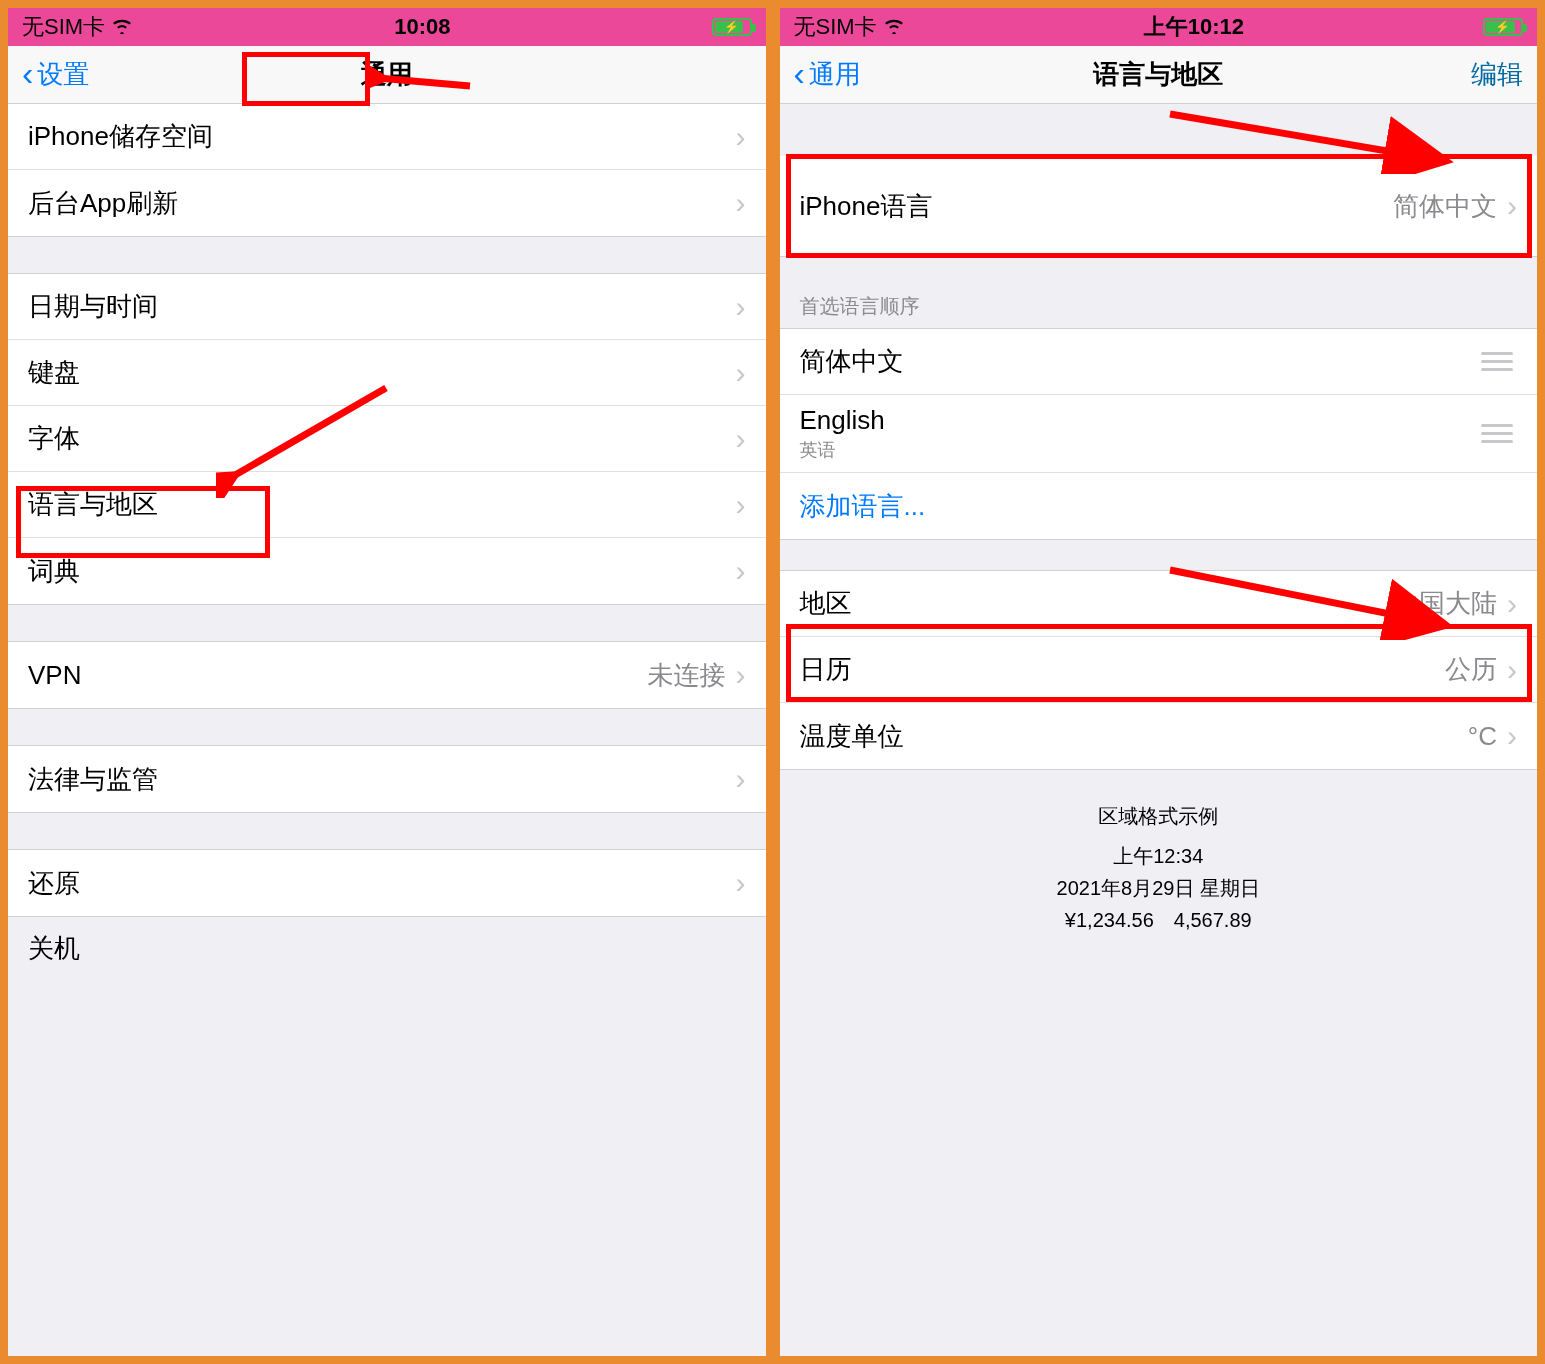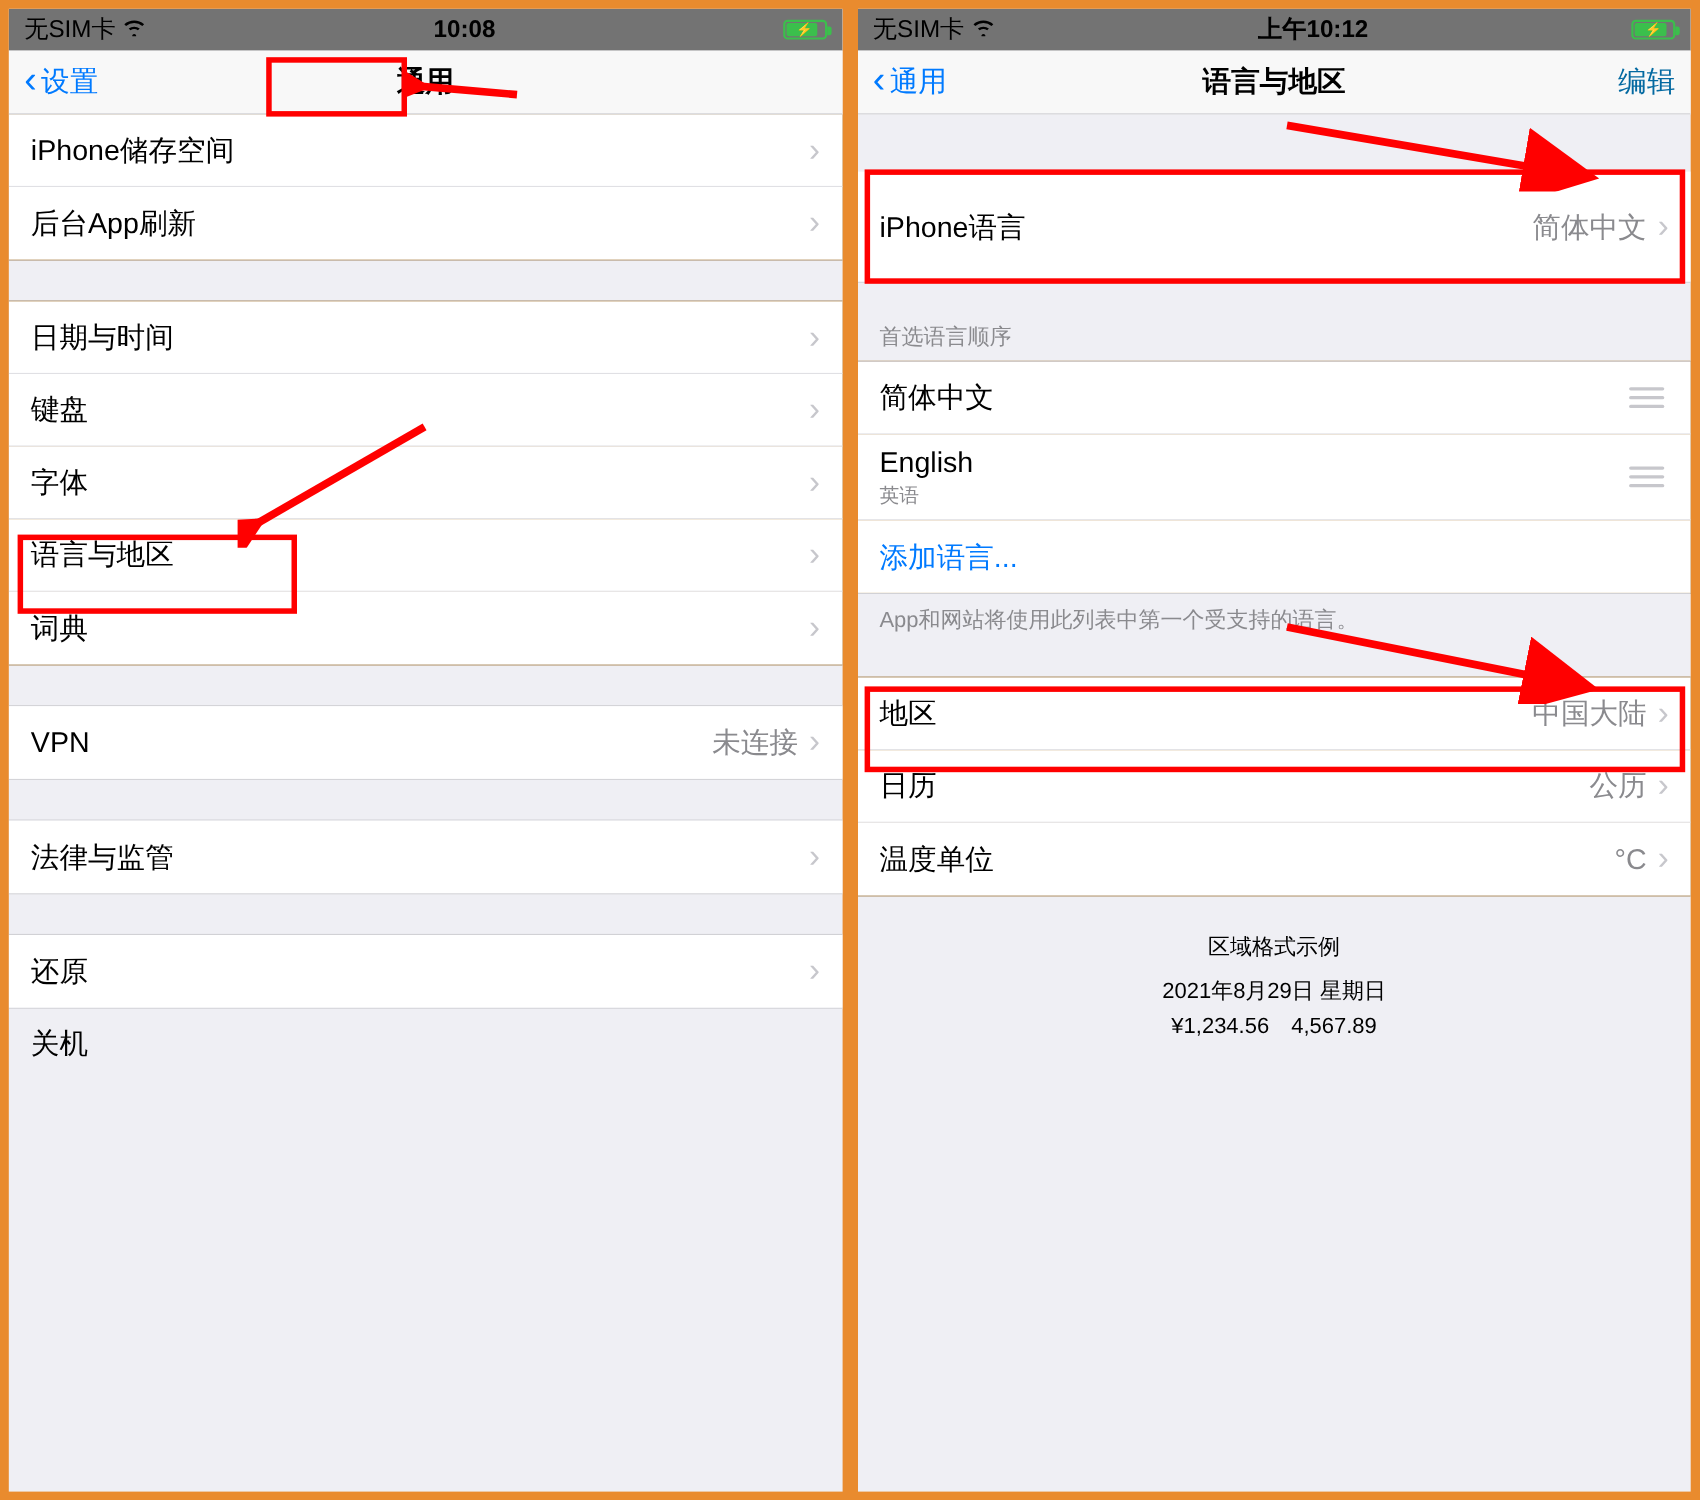--- a/index.html
+++ b/index.html
@@ -14,21 +14,21 @@
   }
   .phone {
     flex: 1;
     background: #efeff4;
     position: relative;
     overflow: hidden;
   }
   
   .status-bar {
     height: 38px;
-    background: #737373;
+    background: #ec4899;
     display: flex;
     align-items: center;
     justify-content: space-between;
     padding: 0 14px;
     font-size: 22px;
     font-weight: 500;
   }
   .status-left { display:flex; align-items:center; gap:6px; }
   .status-time { font-weight: 600; }
   
@@ -310,21 +310,20 @@
       <span class="reorder">
           <span></span>
           <span></span>
           <span></span>
         </span>
     </div>
     <div class="row link">
       <span class="label">添加语言...</span>
     </div>
   </div>
-  <div class="group-footer">App和网站将使用此列表中第一个受支持的语言。</div>
 
   <div class="group" style="margin-top:30px">
     <div class="row">
       <span class="label">地区</span>
       <span class="value">中国大陆</span>
       <span class="chev">›</span>
     </div>
     <div class="row">
       <span class="label">日历</span>
       <span class="value">公历</span>
@@ -332,20 +331,21 @@
     </div>
     <div class="row">
       <span class="label">温度单位</span>
       <span class="value">°C</span>
       <span class="chev">›</span>
     </div>
   </div>
 
   <div class="example">
     <div class="hdr">区域格式示例</div>
+    <div>上午12:34</div>
     <div>2021年8月29日 星期日</div>
     <div>¥1,234.56　4,567.89</div>
   </div>
 
   <div class="hl" style="left:6px; top:146px; width:746px; height:104px;"></div>
   <div class="hl" style="left:6px; top:616px; width:746px; height:78px;"></div>
   <svg class="arrow" style="left:380px; top:96px; width:300px; height:70px;">
     <defs>
         <marker id="ah3" markerWidth="10" markerHeight="10" refX="8" refY="5" orient="auto">
           <path d="M0,0 L10,5 L0,10 z" fill="#ff0000"></path>

